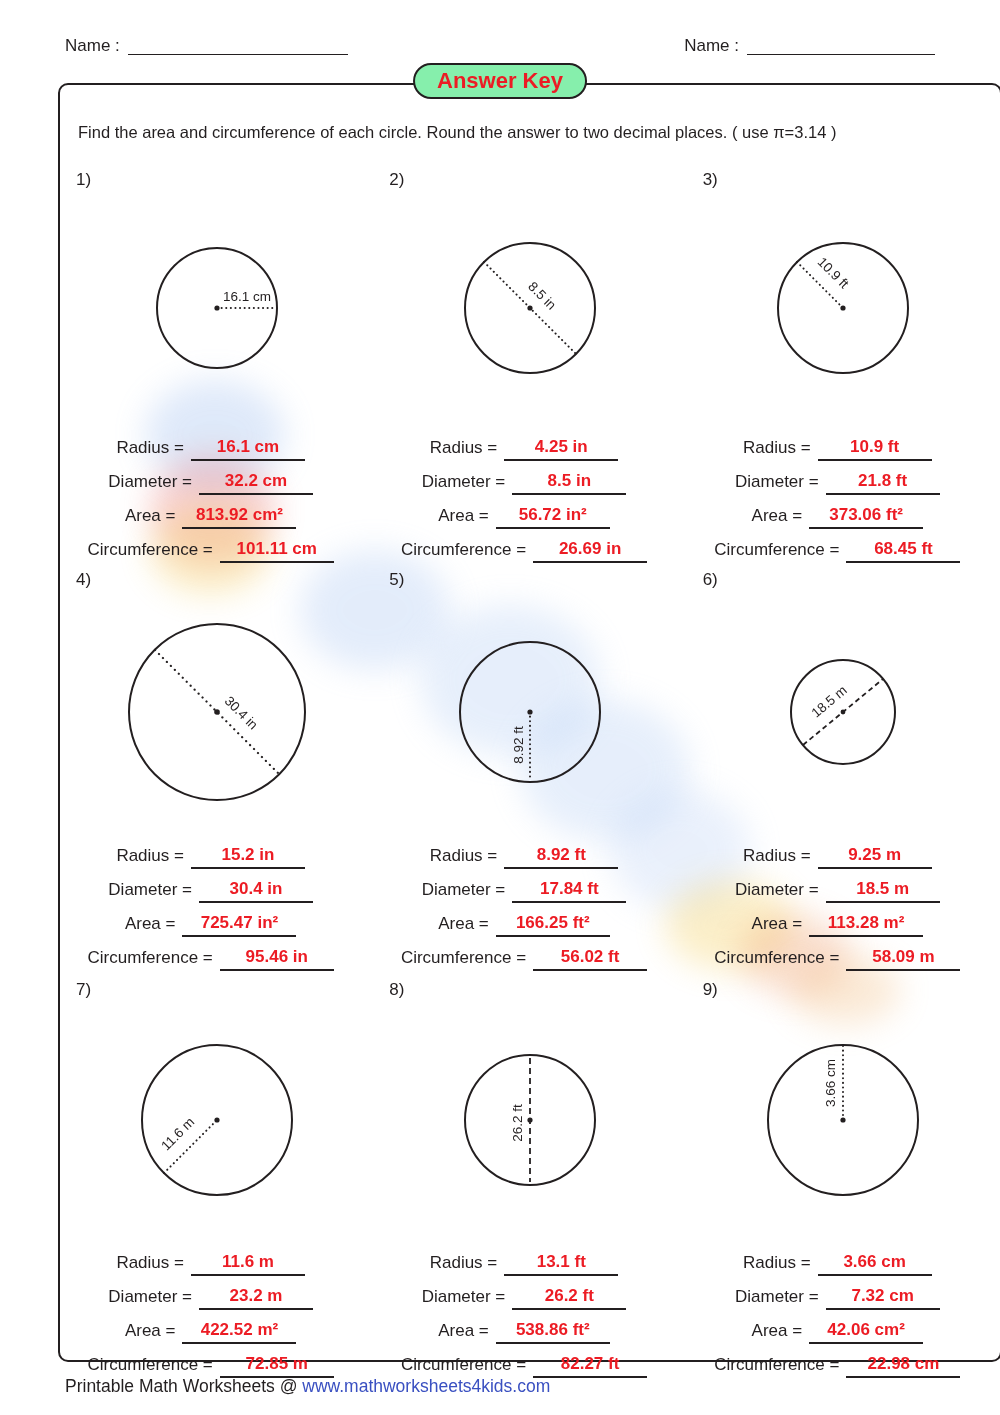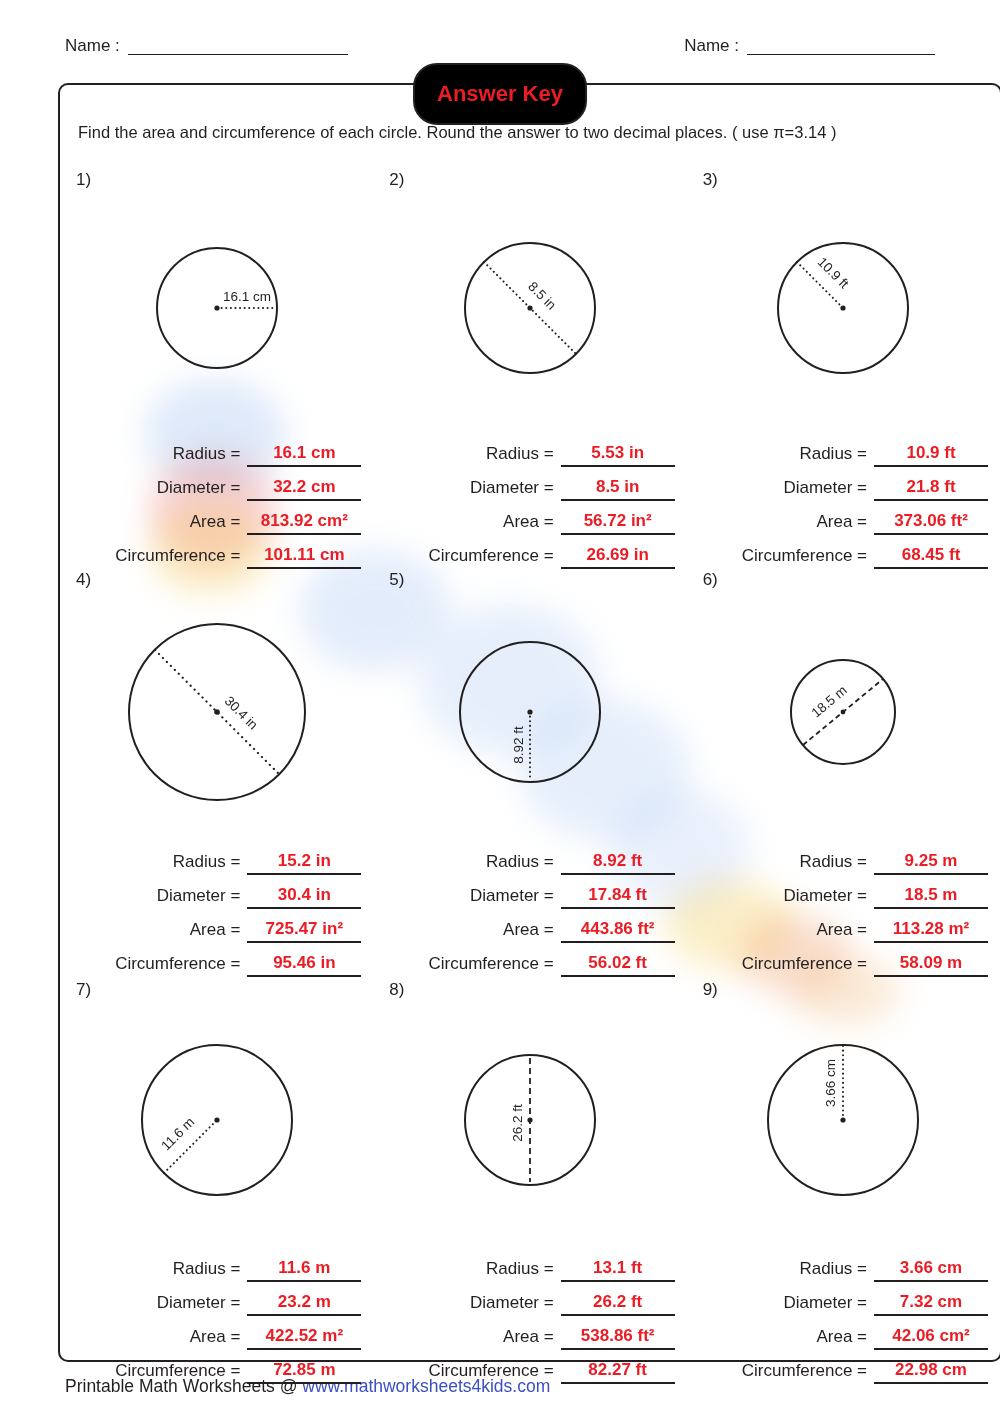--- a/index.html
+++ b/index.html
@@ -13,38 +13,38 @@
   .blob { position:absolute; border-radius:50%; filter:blur(16px); opacity:.28; }
   .content { position:relative; z-index:1; }
 
   .topbar { position:absolute; top:36px; left:65px; width:870px; display:flex;
             justify-content:space-between; font-size:17px; }
   .fillpair { display:flex; align-items:center; gap:8px; }
   .fill-line { display:inline-block; border-bottom:1.6px solid var(--ink,#231f20); height:16px; }
   .name-line { width:220px; } .score-line { width:188px; }
 
   .badge { position:absolute; top:63px; left:50%; transform:translateX(-50%);
-           background:#000000; border:2.5px solid var(--ink,#231f20); border-radius:24px;
-           padding:16px 22px; font-size:22px; font-weight:bold; color:var(--red,#ec1c24);
+           background:#86efac; border:2.5px solid var(--ink,#231f20); border-radius:24px;
+           padding:3px 22px; font-size:22px; font-weight:bold; color:var(--red,#ec1c24);
            z-index:3; white-space:nowrap; }
 
   .sheet { position:absolute; top:83px; left:58px; width:944px; height:1279px;
            border:2px solid var(--ink,#231f20); border-radius:10px; box-sizing:border-box;
            background:transparent; z-index:1; }
   .instruction { height:77px; box-sizing:border-box; padding:38px 0 0 18px; font-size:16.5px; }
 
   .grid { display:grid; grid-template-columns:repeat(3,1fr); }
   .cell { position:relative; padding-top:8px; box-sizing:border-box; }
   .cell.r1 { height:400px; } .cell.r2 { height:410px; } .cell.r3 { height:390px; }
   .pnum { font-size:17px; margin-left:16px; height:20px; }
   .diagram { display:flex; justify-content:center; align-items:center; }
   .r1 .diagram { height:235px; } .r2 .diagram { height:243px; } .r3 .diagram { height:240px; }
 
-  .answers { display:flex; flex-direction:column; gap:10px; align-items:flex-end;
-             padding-right:12px; margin-top:18px; }
+  .answers { display:flex; flex-direction:column; gap:10px; align-items:center;
+             padding-right:12px; margin-top:12px; }
   .arow { display:flex; align-items:flex-end; gap:7px; font-size:17px; }
   .alabel { padding-bottom:3px; white-space:nowrap; }
   .aval { width:114px; text-align:center; border-bottom:2px solid var(--ink,#231f20);
           color:var(--red,#ec1c24); font-weight:bold; padding-bottom:2px; font-size:17px;
           white-space:nowrap; }
 
   svg .ink { stroke:var(--ink,#231f20); }
   svg text { font-family:"Liberation Sans", sans-serif; font-size:13.5px; fill:var(--ink,#231f20); }
 
   .footer { position:absolute; top:1376px; left:65px; font-size:17.5px; }
@@ -122,21 +122,21 @@
           <svg width="140" height="140" viewBox="0 0 140 140">
             <circle cx="70" cy="70" r="65" fill="none" class="ink" stroke-width="2"></circle>
             <line x1="24" y1="24" x2="116" y2="116" class="ink" stroke-width="2" stroke-dasharray="0.1 4.5" stroke-linecap="round"></line>
             <circle cx="70" cy="70" r="2.6" fill="#231f20"></circle>
             <text x="79" y="61" text-anchor="middle" transform="rotate(45 79 61)">8.5 in</text>
           </svg>
         </div>
         <div class="answers">
           <div class="arow">
               <span class="alabel">Radius =</span>
-              <span class="aval">5.53 in</span>
+              <span class="aval">4.25 in</span>
             </div>
           <div class="arow">
               <span class="alabel">Diameter =</span>
               <span class="aval">8.5 in</span>
             </div>
           <div class="arow">
               <span class="alabel">Area =</span>
               <span class="aval">56.72 in²</span>
             </div>
           <div class="arow">
@@ -220,21 +220,21 @@
           <div class="arow">
               <span class="alabel">Radius =</span>
               <span class="aval">8.92 ft</span>
             </div>
           <div class="arow">
               <span class="alabel">Diameter =</span>
               <span class="aval">17.84 ft</span>
             </div>
           <div class="arow">
               <span class="alabel">Area =</span>
-              <span class="aval">443.86 ft²</span>
+              <span class="aval">166.25 ft²</span>
             </div>
           <div class="arow">
               <span class="alabel">Circumference =</span>
               <span class="aval">56.02 ft</span>
             </div>
         </div>
       </div>
 
       <div class="cell r2">
         <div class="pnum">6)</div>

